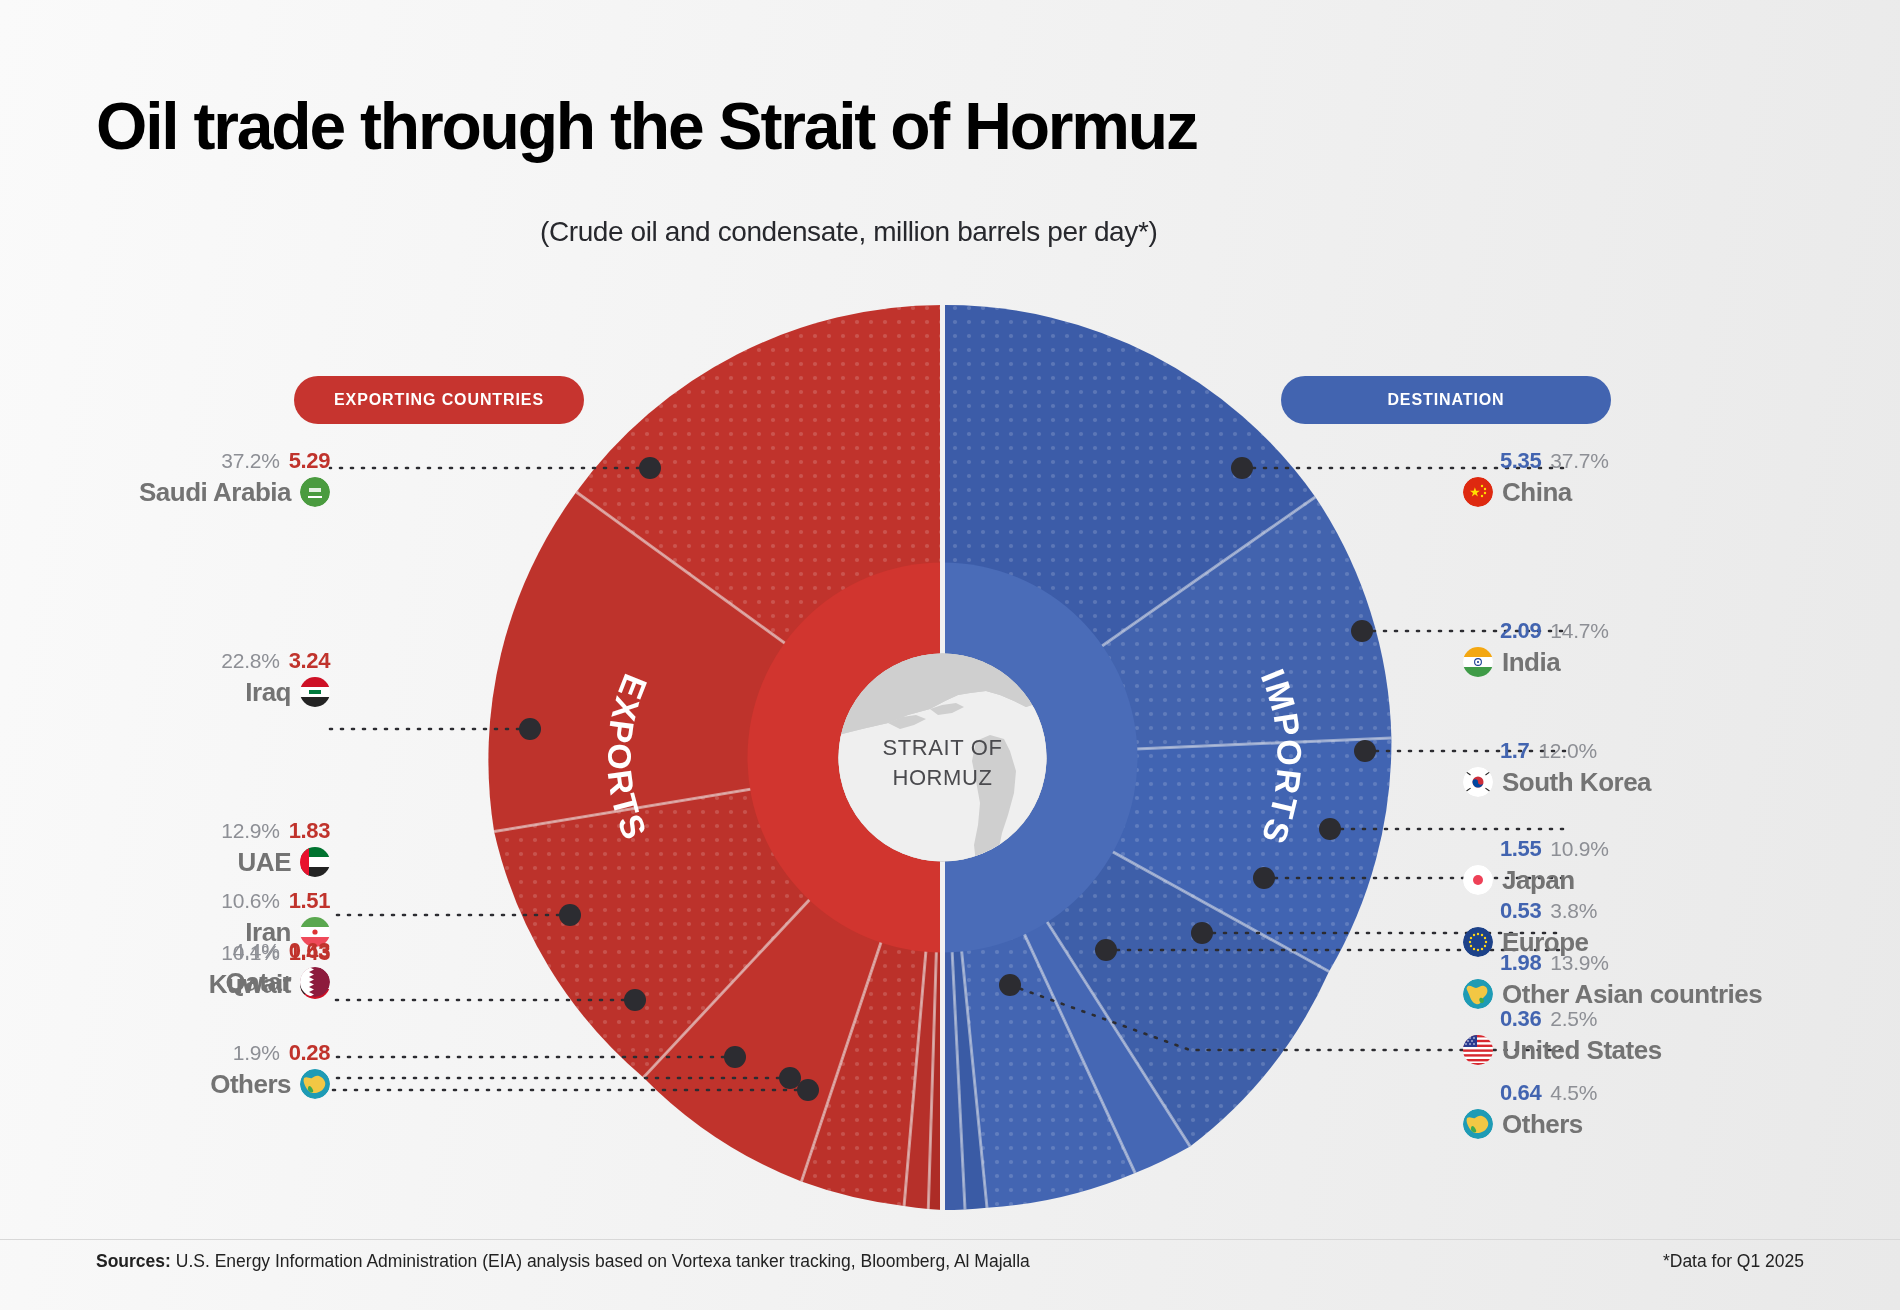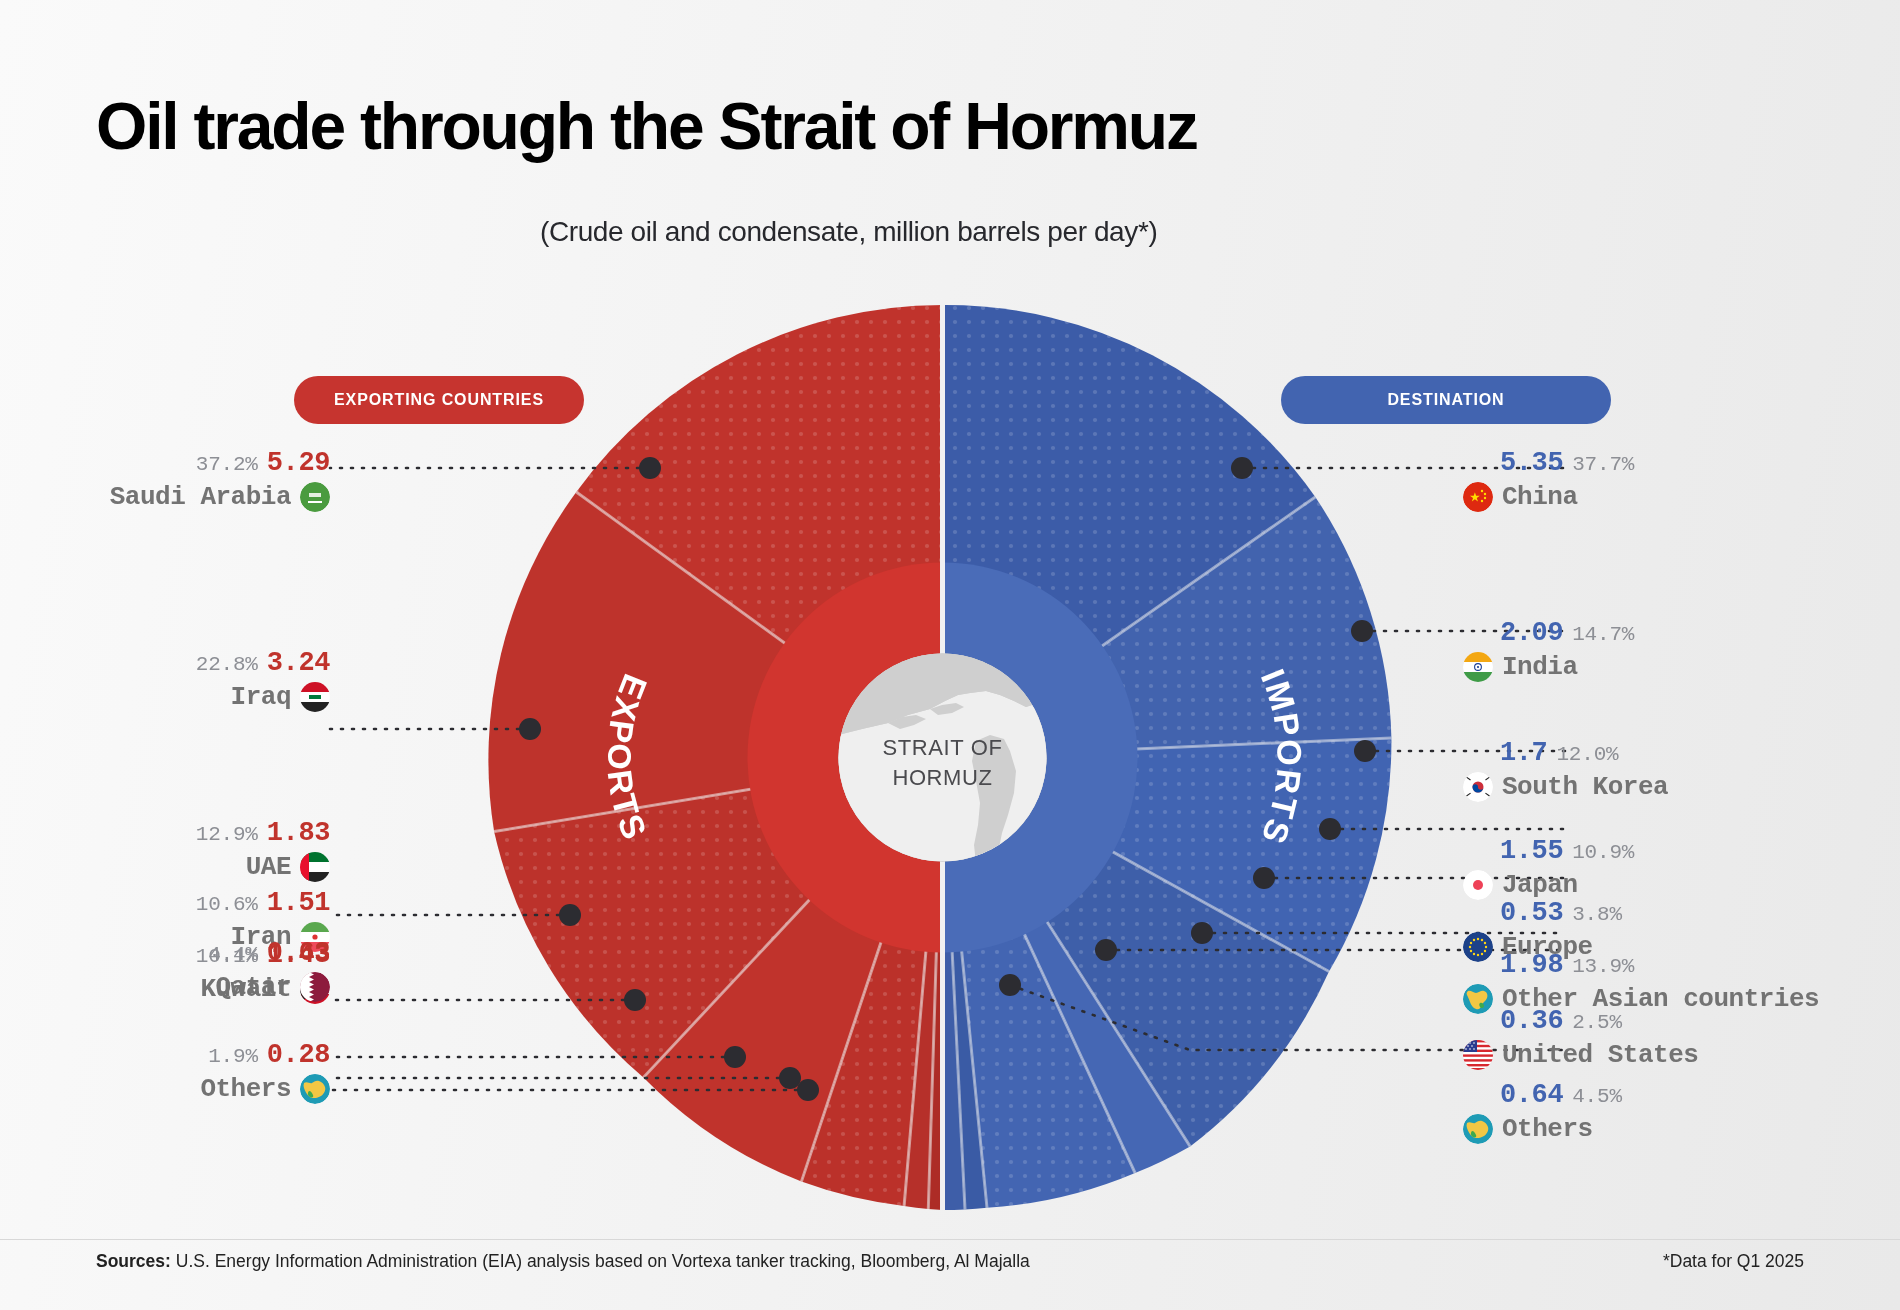--- a/index.html
+++ b/index.html
@@ -53,36 +53,35 @@
     left: 490px; top: 305px;
     width: 905px; height: 905px;
   }
   #chart svg { display: block; width: 905px; height: 905px; overflow: visible; }
 
   
   .lab {
     position: absolute;
     display: flex;
     flex-direction: column;
-    font-family: Liberation Mono, monospace;
   }
   .lab .row1 {
     display: flex;
     align-items: baseline;
     gap: 9px;
     line-height: 1;
     margin-bottom: 5px;
   }
   .lab .row2 {
     display: flex;
     align-items: center;
     gap: 9px;
     line-height: 1;
   }
-  .lab .val  { font-size: 27px; font-weight: 800; letter-spacing: -0.4px; }
+  .lab .val  { font-size: 22px; font-weight: 800; letter-spacing: -0.4px; }
   .lab .pct  { font-size: 21px; color: #8d8f95; letter-spacing: -0.2px; }
   .lab .name { font-size: 26px; font-weight: 700; color: #737373; letter-spacing: -0.5px; white-space: nowrap; }
 
   .lab.left  { align-items: flex-end; text-align: right; }
   .lab.left .row1 { flex-direction: row; }
   .lab.left .val { color: #c0332c; }
   .lab.right { align-items: flex-start; text-align: left; }
   .lab.right .val { color: #4264b0; }
 
   .flag {

